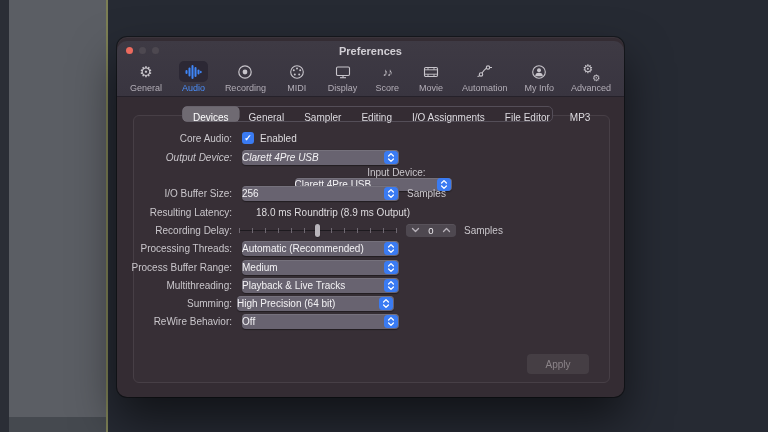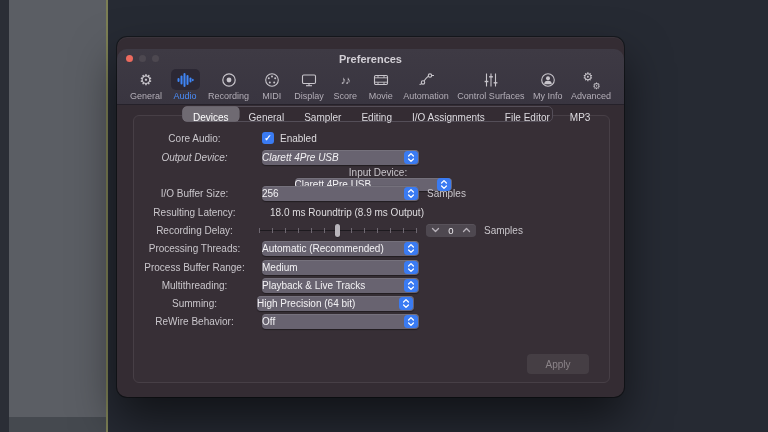--- a/index.html
+++ b/index.html
@@ -11,21 +11,21 @@
   .bg-gray { position:absolute; left:9px; top:0; width:97px; height:432px; background:#5b5e64; }
   .bg-gray-bottom { position:absolute; left:9px; top:417px; width:97px; height:15px; background:#45494f; }
   .bg-green-line { position:absolute; left:106px; top:0; width:2px; height:432px; background:#7c7f55; }
 
   
   .window { position:absolute; left:117px; top:37px; width:507px; height:360px;
             background:#342c33; border-radius:10px;
             box-shadow:0 22px 45px rgba(0,0,0,.55), 0 1px 0 rgba(255,255,255,.04) inset, 0 0 0 1px rgba(0,0,0,.4);
             color:#ccc9ce; }
 
-  .chrome { position:absolute; left:0; top:12px; width:100%; height:56px;
+  .chrome { position:absolute; left:0; top:4px; width:100%; height:56px;
             background:linear-gradient(#3e3a44,#393540); border-radius:10px 10px 0 0;
             border-bottom:1px solid #25212a; }
   .titlebar { position:relative; height:19px; }
   .title { text-align:center; font-size:11px; font-weight:bold; color:#d2cfd5; line-height:20px; }
   .traffic { position:absolute; left:9px; top:6px; display:flex; gap:6px; }
   .tl { width:7px; height:7px; border-radius:50%; }
   .tl.red { background:#ec6a5e; }
   .tl.dim { background:#4d4850; }
 
   .toolbar { display:flex; align-items:flex-start; justify-content:space-between;
@@ -45,21 +45,21 @@
   
   .groupbox { position:absolute; left:16px; top:78px; width:477px; height:268px;
               border:1px solid #473f46; border-radius:6px; background:rgba(255,255,255,.015); }
   .tabs { position:absolute; left:65px; top:69px; width:371px; height:16px;
           display:flex; background:#342c33; border:1px solid #544e58; border-radius:5px; }
   .tab { font-size:10px; line-height:14px; padding:4px 10px; color:#dddbe0; white-space:nowrap;
          border-radius:4px; }
   .tab.selected { background:#6f6a72; color:#fff; margin:0; box-shadow:0 0 0 .5px #7b767e; }
 
   .row { position:absolute; left:0; width:100%; height:16px; display:flex; align-items:center; font-size:10px; }
-  .rlabel { width:120px; text-align:center; padding-right:5px; color:#c9c6cb; white-space:nowrap;margin-left:20px; }
+  .rlabel { width:120px; text-align:right; padding-right:5px; color:#c9c6cb; white-space:nowrap; }
   .rvalue { color:#dedcdf; }
   .suffix { margin-left:8px; color:#c9c6cb; }
 
   .popup { width:157px; height:15px; background:#686370; border-radius:4px; display:flex;
            align-items:center; box-shadow:inset 0 .5px 0 rgba(255,255,255,.18), 0 .5px 1px rgba(0,0,0,.4); }
   .popup .ptext { flex:1; font-size:10px; color:#f3f2f4; white-space:nowrap;
                   overflow:hidden; }
   .popup .cap { width:14px; height:13px; margin-right:1px; background:#3a7bf2; border-radius:3.5px;
                 display:flex; align-items:center; justify-content:center; }
 
@@ -192,33 +192,20 @@
         <div class="icobox">
           <svg width="17" height="16" viewBox="0 0 17 16">
             <path d="M1.5 12.5 C6 12.5 7 3.5 13 3.5 L16 3.5" fill="none" stroke="#c8c5cb" stroke-width="1.1"></path>
             <circle cx="5" cy="10.4" r="1.7" fill="#393540" stroke="#c8c5cb" stroke-width="1.1"></circle>
             <circle cx="12" cy="3.6" r="1.7" fill="#393540" stroke="#c8c5cb" stroke-width="1.1"></circle>
           </svg>
         </div>
         <span class="tlabel">Automation</span>
       </div>
 
-      <div class="titem">
-        <div class="icobox">
-          <svg width="16" height="16" viewBox="0 0 16 16">
-            <line x1="3.5" y1="1.5" x2="3.5" y2="14.5" stroke="#c8c5cb" stroke-width="1.1"></line>
-            <line x1="8" y1="1.5" x2="8" y2="14.5" stroke="#c8c5cb" stroke-width="1.1"></line>
-            <line x1="12.5" y1="1.5" x2="12.5" y2="14.5" stroke="#c8c5cb" stroke-width="1.1"></line>
-            <line x1="1.6" y1="9.5" x2="5.4" y2="9.5" stroke="#c8c5cb" stroke-width="1.4"></line>
-            <line x1="6.1" y1="4.8" x2="9.9" y2="4.8" stroke="#c8c5cb" stroke-width="1.4"></line>
-            <line x1="10.6" y1="10.8" x2="14.4" y2="10.8" stroke="#c8c5cb" stroke-width="1.4"></line>
-          </svg>
-        </div>
-        <span class="tlabel">Control Surfaces</span>
-      </div>
 
       <div class="titem">
         <div class="icobox">
           <svg width="16" height="16" viewBox="0 0 16 16">
             <circle cx="8" cy="8" r="6.3" fill="none" stroke="#c8c5cb" stroke-width="1.1"></circle>
             <circle cx="8" cy="6.3" r="2" fill="#c8c5cb"></circle>
             <path d="M4.2 12.2 a3.8 3.4 0 0 1 7.6 0" fill="#c8c5cb"></path>
           </svg>
         </div>
         <span class="tlabel">My Info</span>
@@ -288,21 +275,21 @@
         <svg width="8" height="11" viewBox="0 0 8 11">
             <path d="M1.6 4 L4 1.6 L6.4 4 M1.6 7 L4 9.4 L6.4 7" fill="none" stroke="#fff" stroke-width="1.3" stroke-linecap="round" stroke-linejoin="round"></path>
           </svg>
       </span>
     </div>
     <span class="suffix">Samples</span>
   </div>
 
   <div class="row" style="top:167px;">
     <span class="rlabel">Resulting Latency:</span>
-    <span class="rvalue" style="margin-left:13px;">18.0 ms Roundtrip (8.9 ms Output)</span>
+    <span class="rvalue" style="margin-left:19px;">18.0 ms Roundtrip (8.9 ms Output)</span>
   </div>
 
   <div class="row" style="top:185px;">
     <span class="rlabel">Recording Delay:</span>
     <div class="slider" style="margin-left:2px;">
       <div class="track"></div>
       <div class="ticks">
         <span class="tick"></span>
           <span class="tick"></span>
           <span class="tick"></span>

